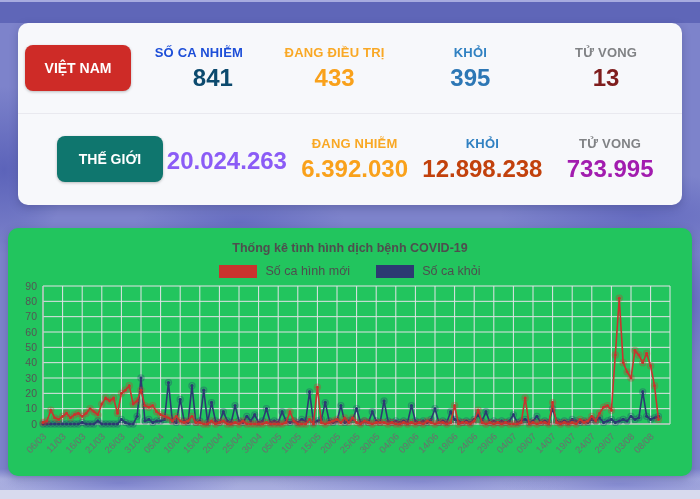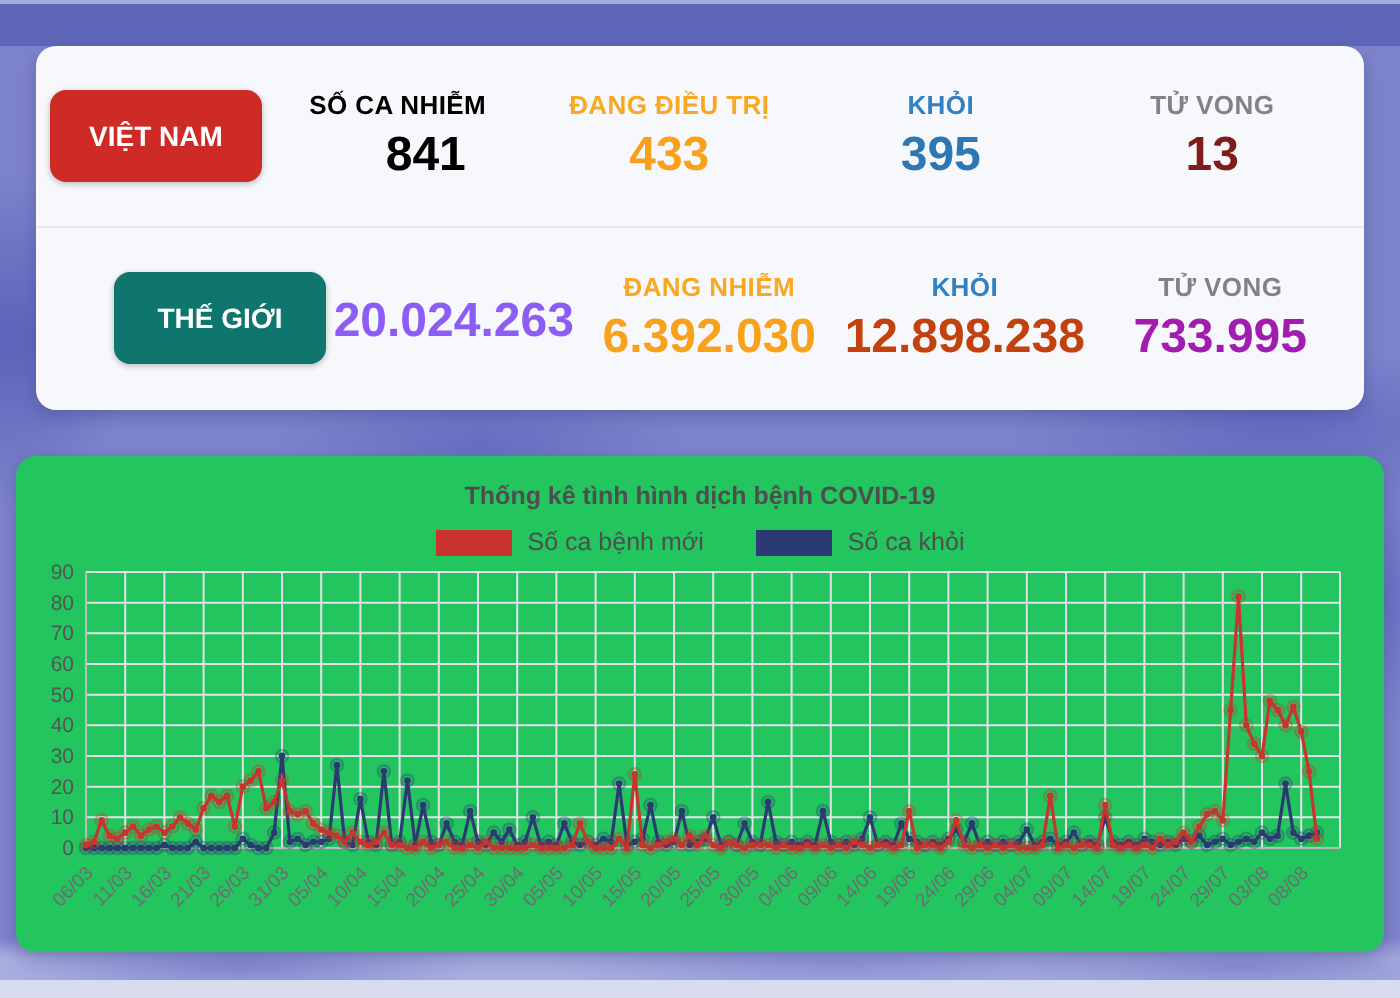--- a/index.html
+++ b/index.html
@@ -64,22 +64,22 @@
 
 <div class="bg-texture"></div>
 <div class="top-strip"></div>
 <div class="bottom-strip"></div>
 
 <div class="stats-card">
 
   <div class="stat-row first">
     <button class="row-btn" style="background: rgb(206, 43, 39);">VIỆT NAM</button>
     <div class="stat-col">
-      <div class="stat-label" style="color: #000000;">SỐ CA NHIỄM</div>
-      <div class="stat-value" style="color: #000000; padding-left: 28px;">841</div>
+      <div class="stat-label" style="color: #1d4ed8;">SỐ CA NHIỄM</div>
+      <div class="stat-value" style="color: #0c4a6e; padding-left: 28px;">841</div>
     </div>
     <div class="stat-col">
       <div class="stat-label" style="color: rgb(249, 168, 37);">ĐANG ĐIỀU TRỊ</div>
       <div class="stat-value" style="color: rgb(249, 161, 27);">433</div>
     </div>
     <div class="stat-col">
       <div class="stat-label" style="color: rgb(49, 129, 194);">KHỎI</div>
       <div class="stat-value" style="color: rgb(45, 119, 181);">395</div>
     </div>
     <div class="stat-col">
@@ -107,21 +107,21 @@
     </div>
   </div>
 
 </div>
 
 <div class="chart-card">
   <div class="chart-title">Thống kê tình hình dịch bệnh COVID-19</div>
   <div class="chart-legend">
     <span class="legend-entry">
       <span class="legend-swatch" style="background: rgb(201, 52, 46);"></span>
-      <span class="legend-label">Số ca bệnh mới</span>
+      <span class="legend-label">Số ca hình mới</span>
     </span>
     <span class="legend-entry">
       <span class="legend-swatch" style="background: rgb(44, 58, 114);"></span>
       <span class="legend-label">Số ca khỏi</span>
     </span>
   </div>
   <div class="chart-svg-wrap">
     <svg width="684" height="196" viewBox="0 0 684 196">
         <line x1="35" x2="662" y1="144" y2="144" stroke="#e3e3e7" stroke-width="1"></line>
         <text x="29" y="147.5" text-anchor="end" fill="#555" font-size="10.5">0</text>

